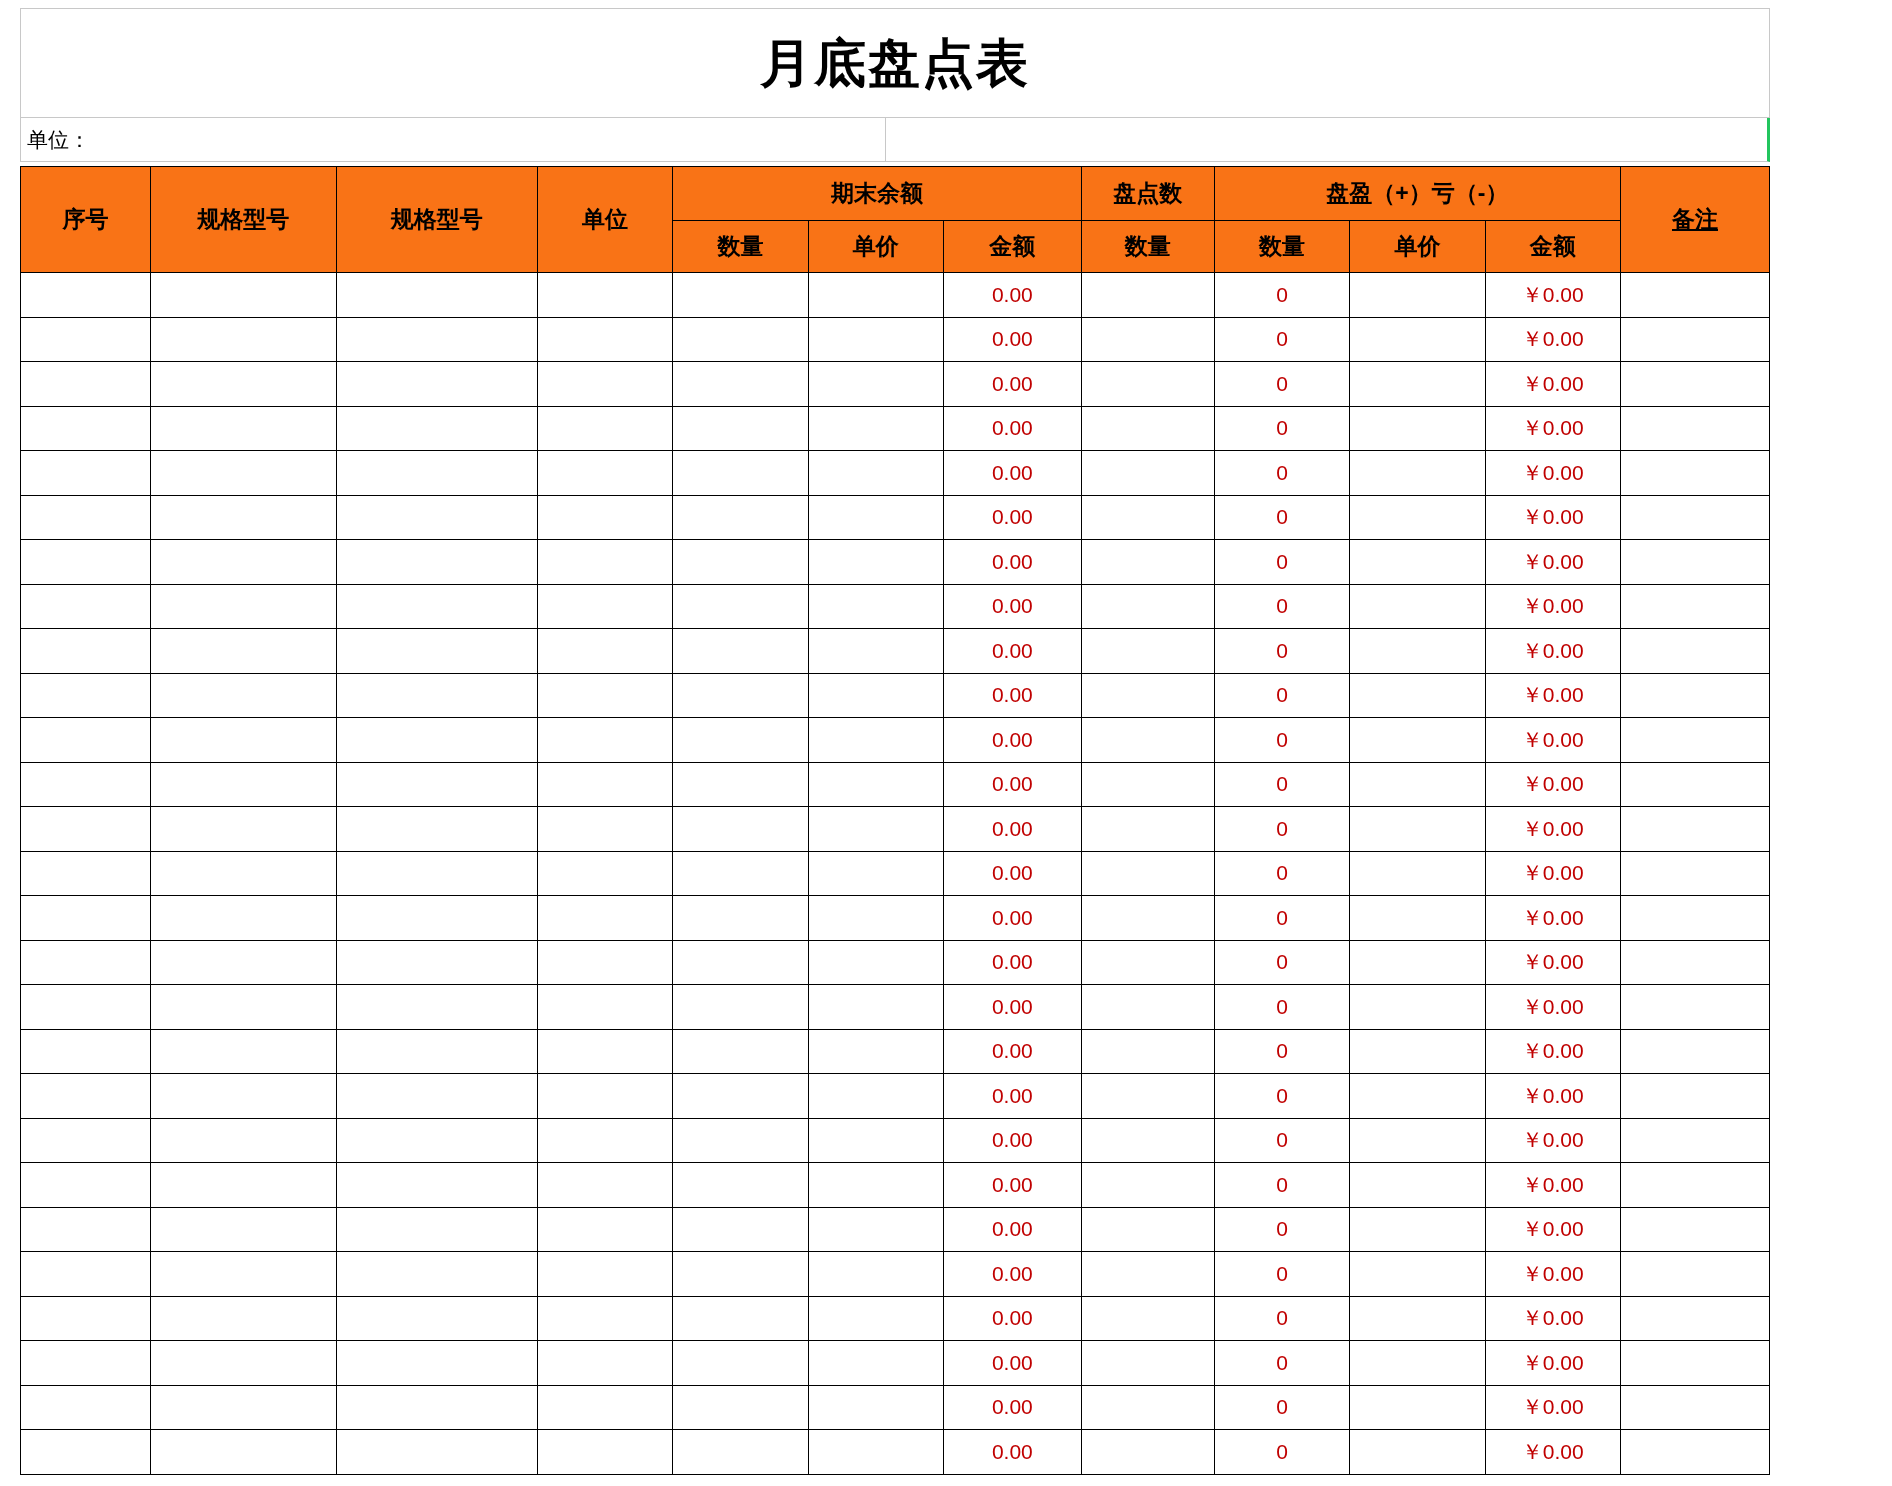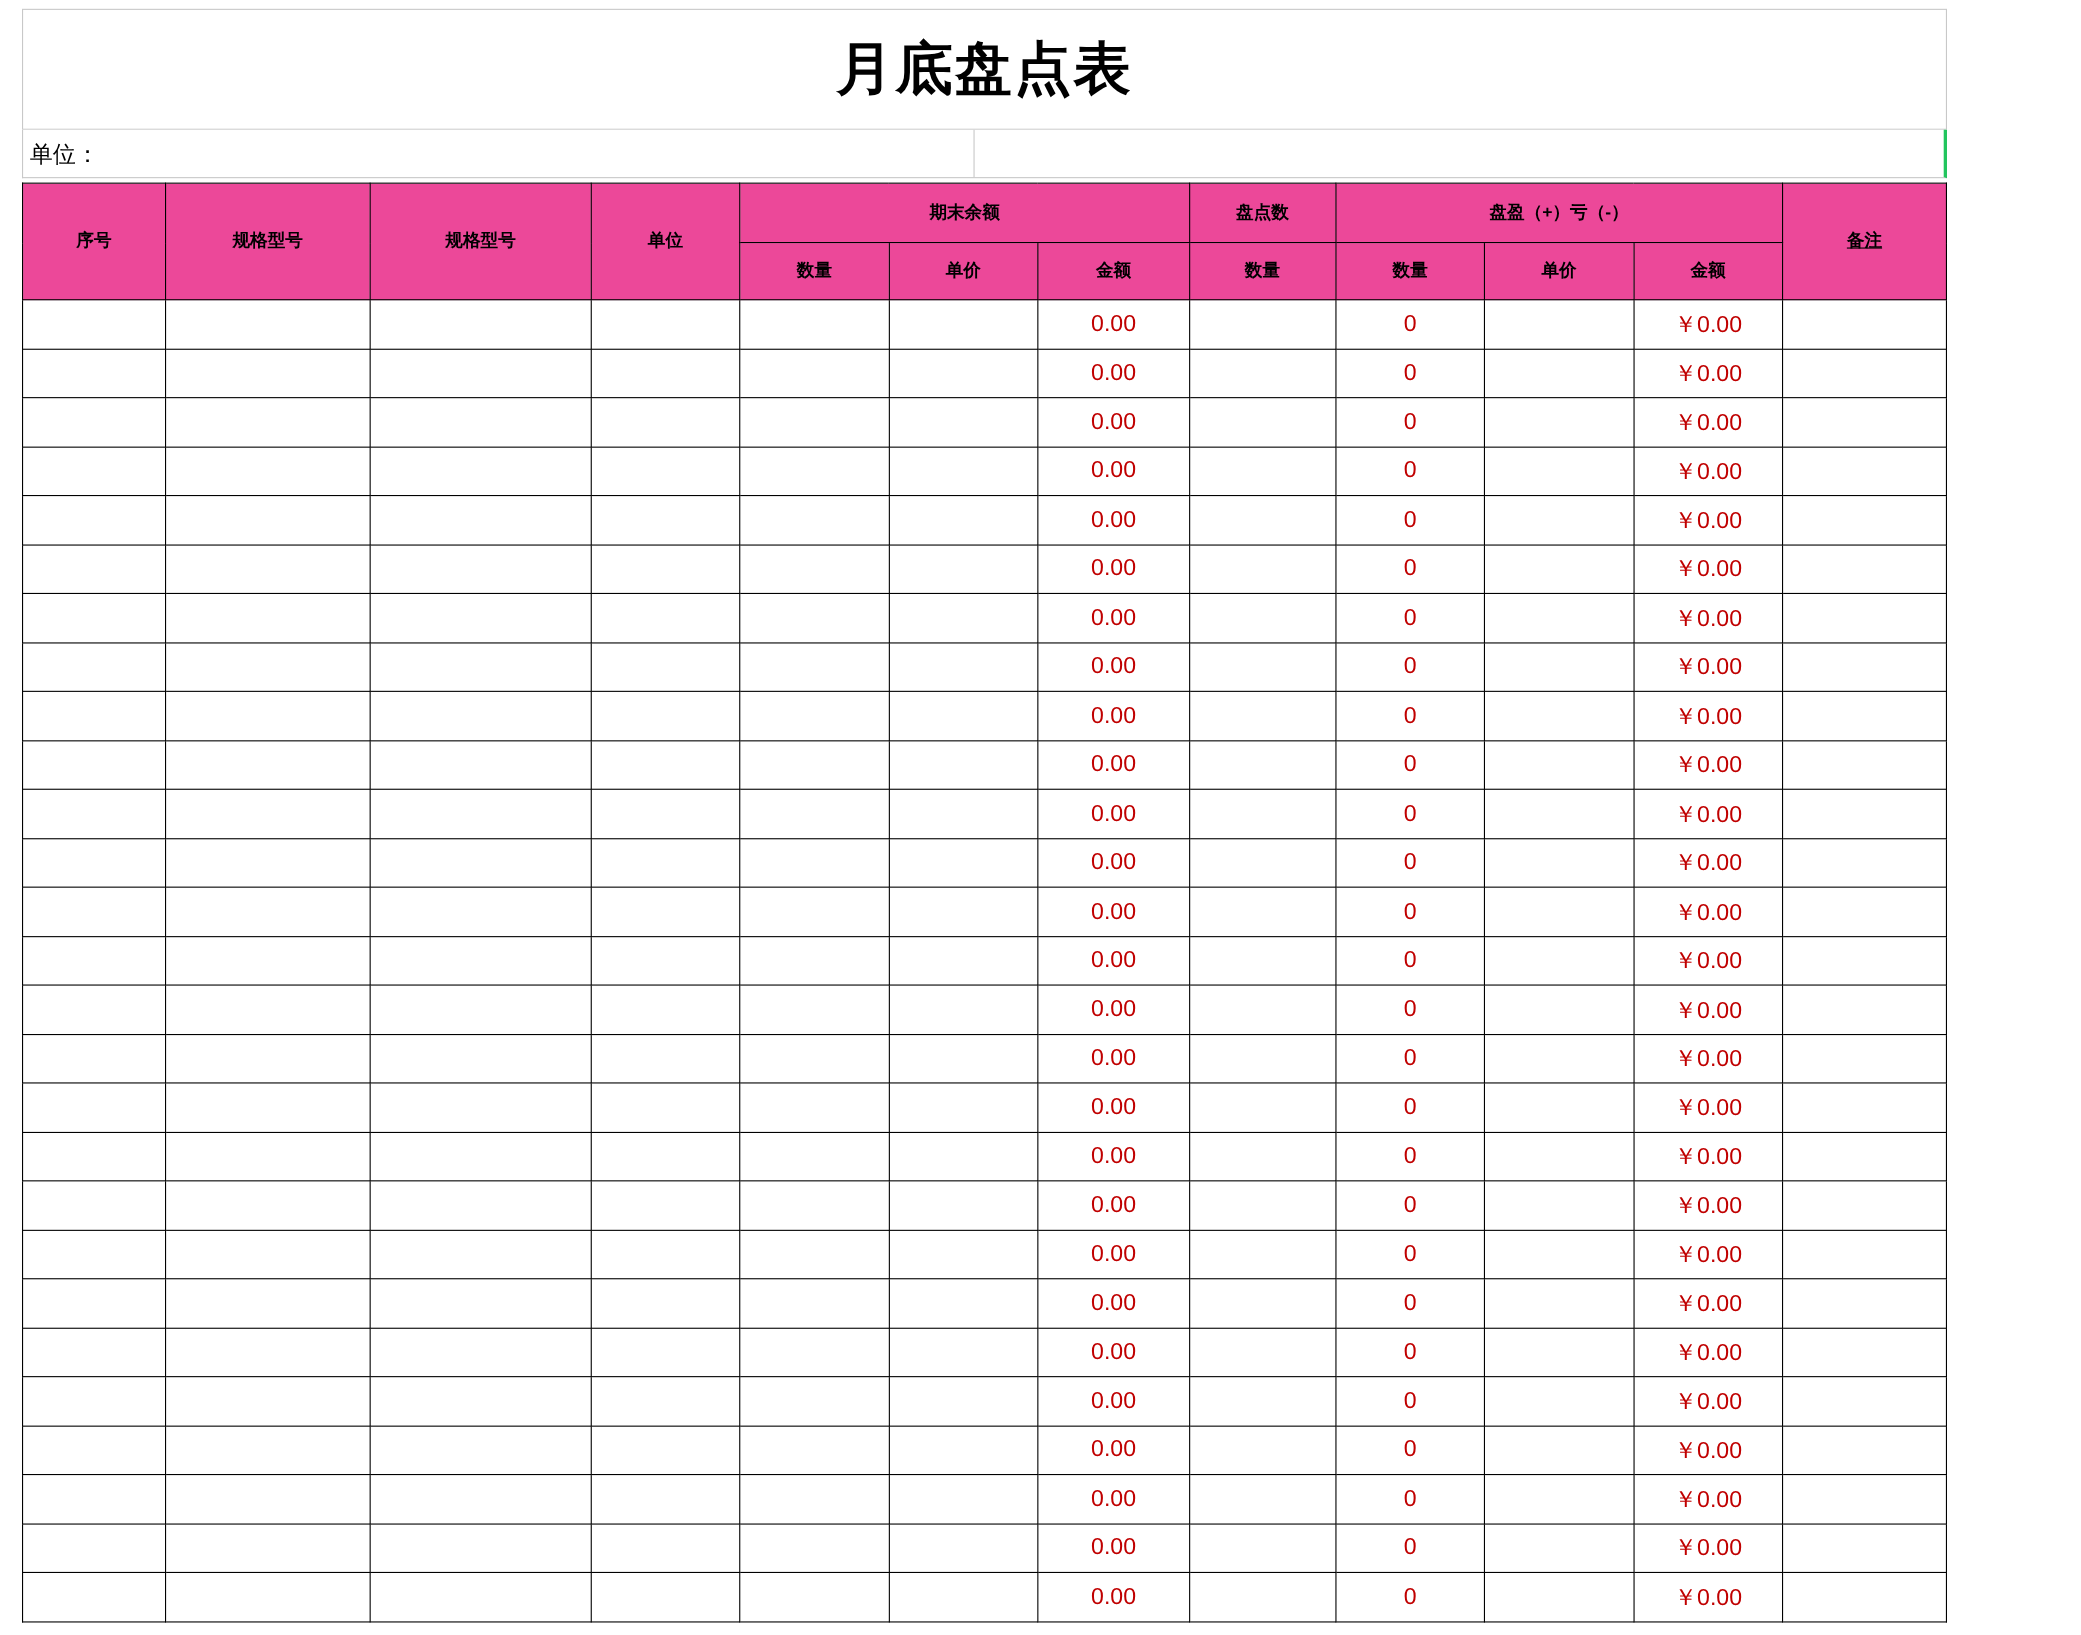--- a/index.html
+++ b/index.html
@@ -90,25 +90,25 @@
     width: 1750px;
   }
   table.grid th,
   table.grid td {
     border: 1.5px solid #000000;
     box-sizing: border-box;
     padding: 0;
     margin: 0;
   }
   table.grid thead th {
-    font-size: 16px;
+    font-size: 23px;
     font-weight: bold;
     text-align: center;
     vertical-align: middle;
-    background: #ec4899;
+    background: #f97316;
     white-space: nowrap;
   }
   .hdr-tall { height: 54px; }
   .hdr-short { height: 52px; }
 
   table.grid tbody td {
     height: 44.5px;
     font-size: 21px;
     text-align: center;
     vertical-align: middle;

